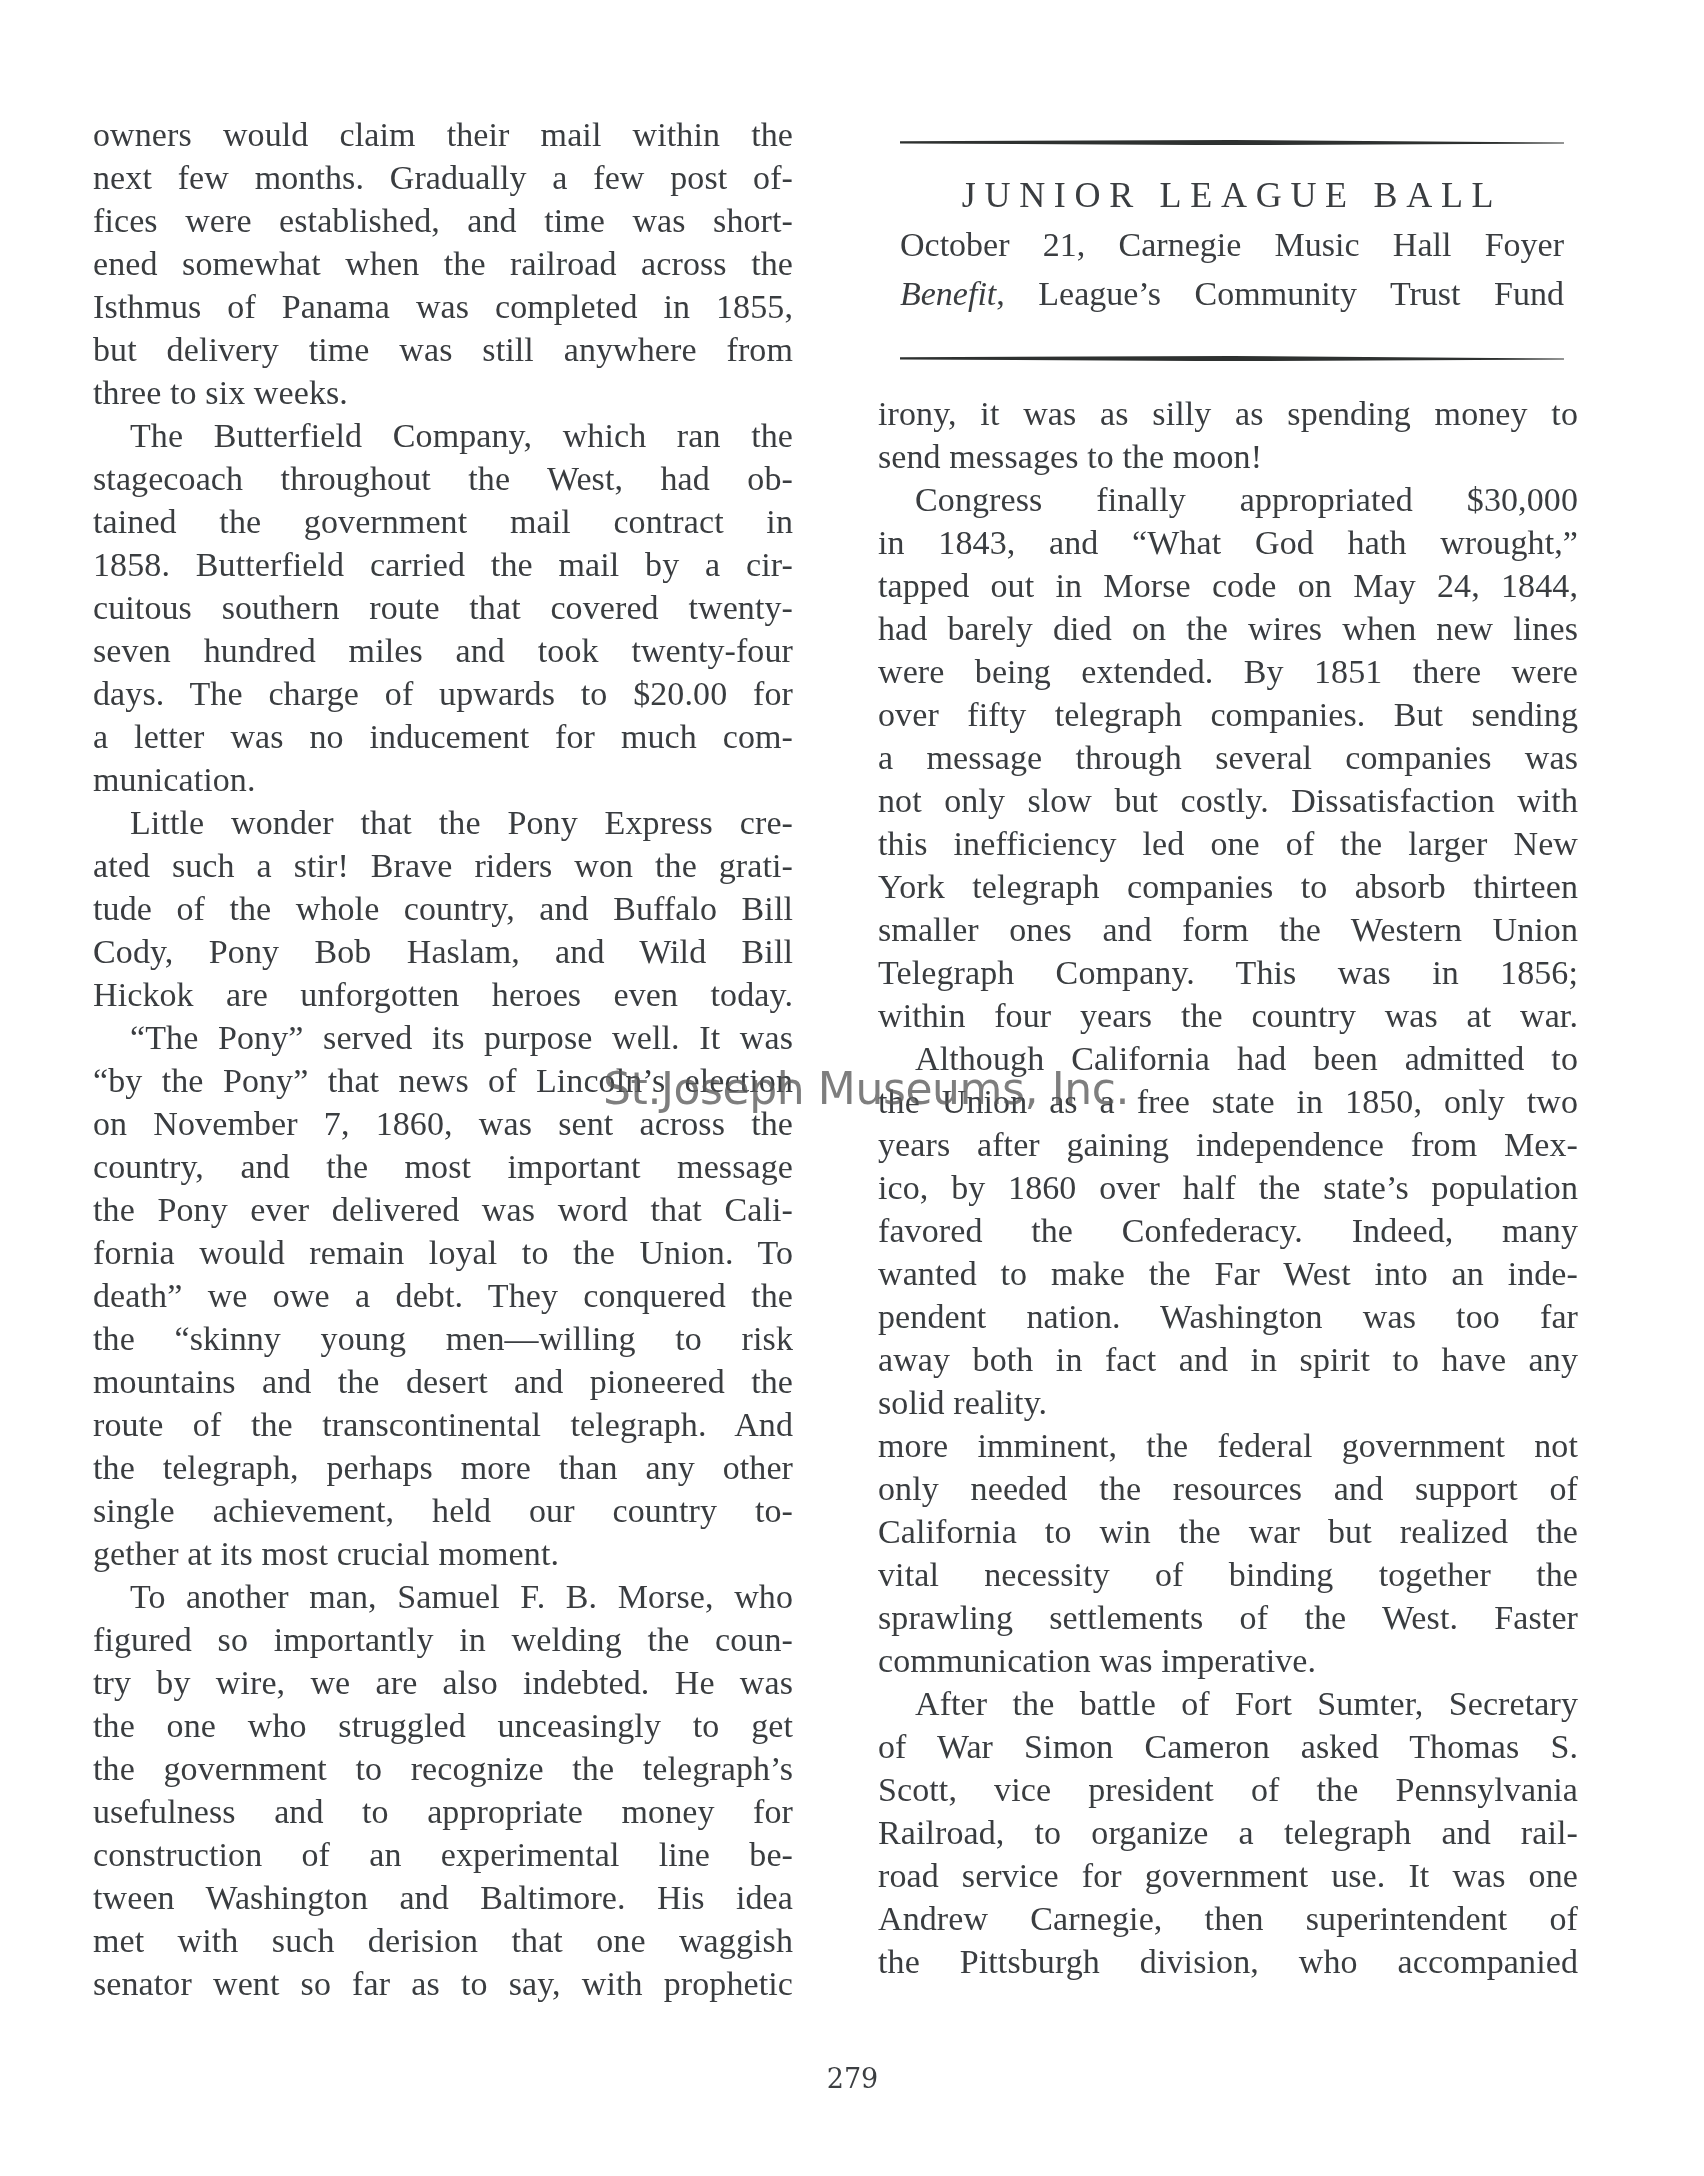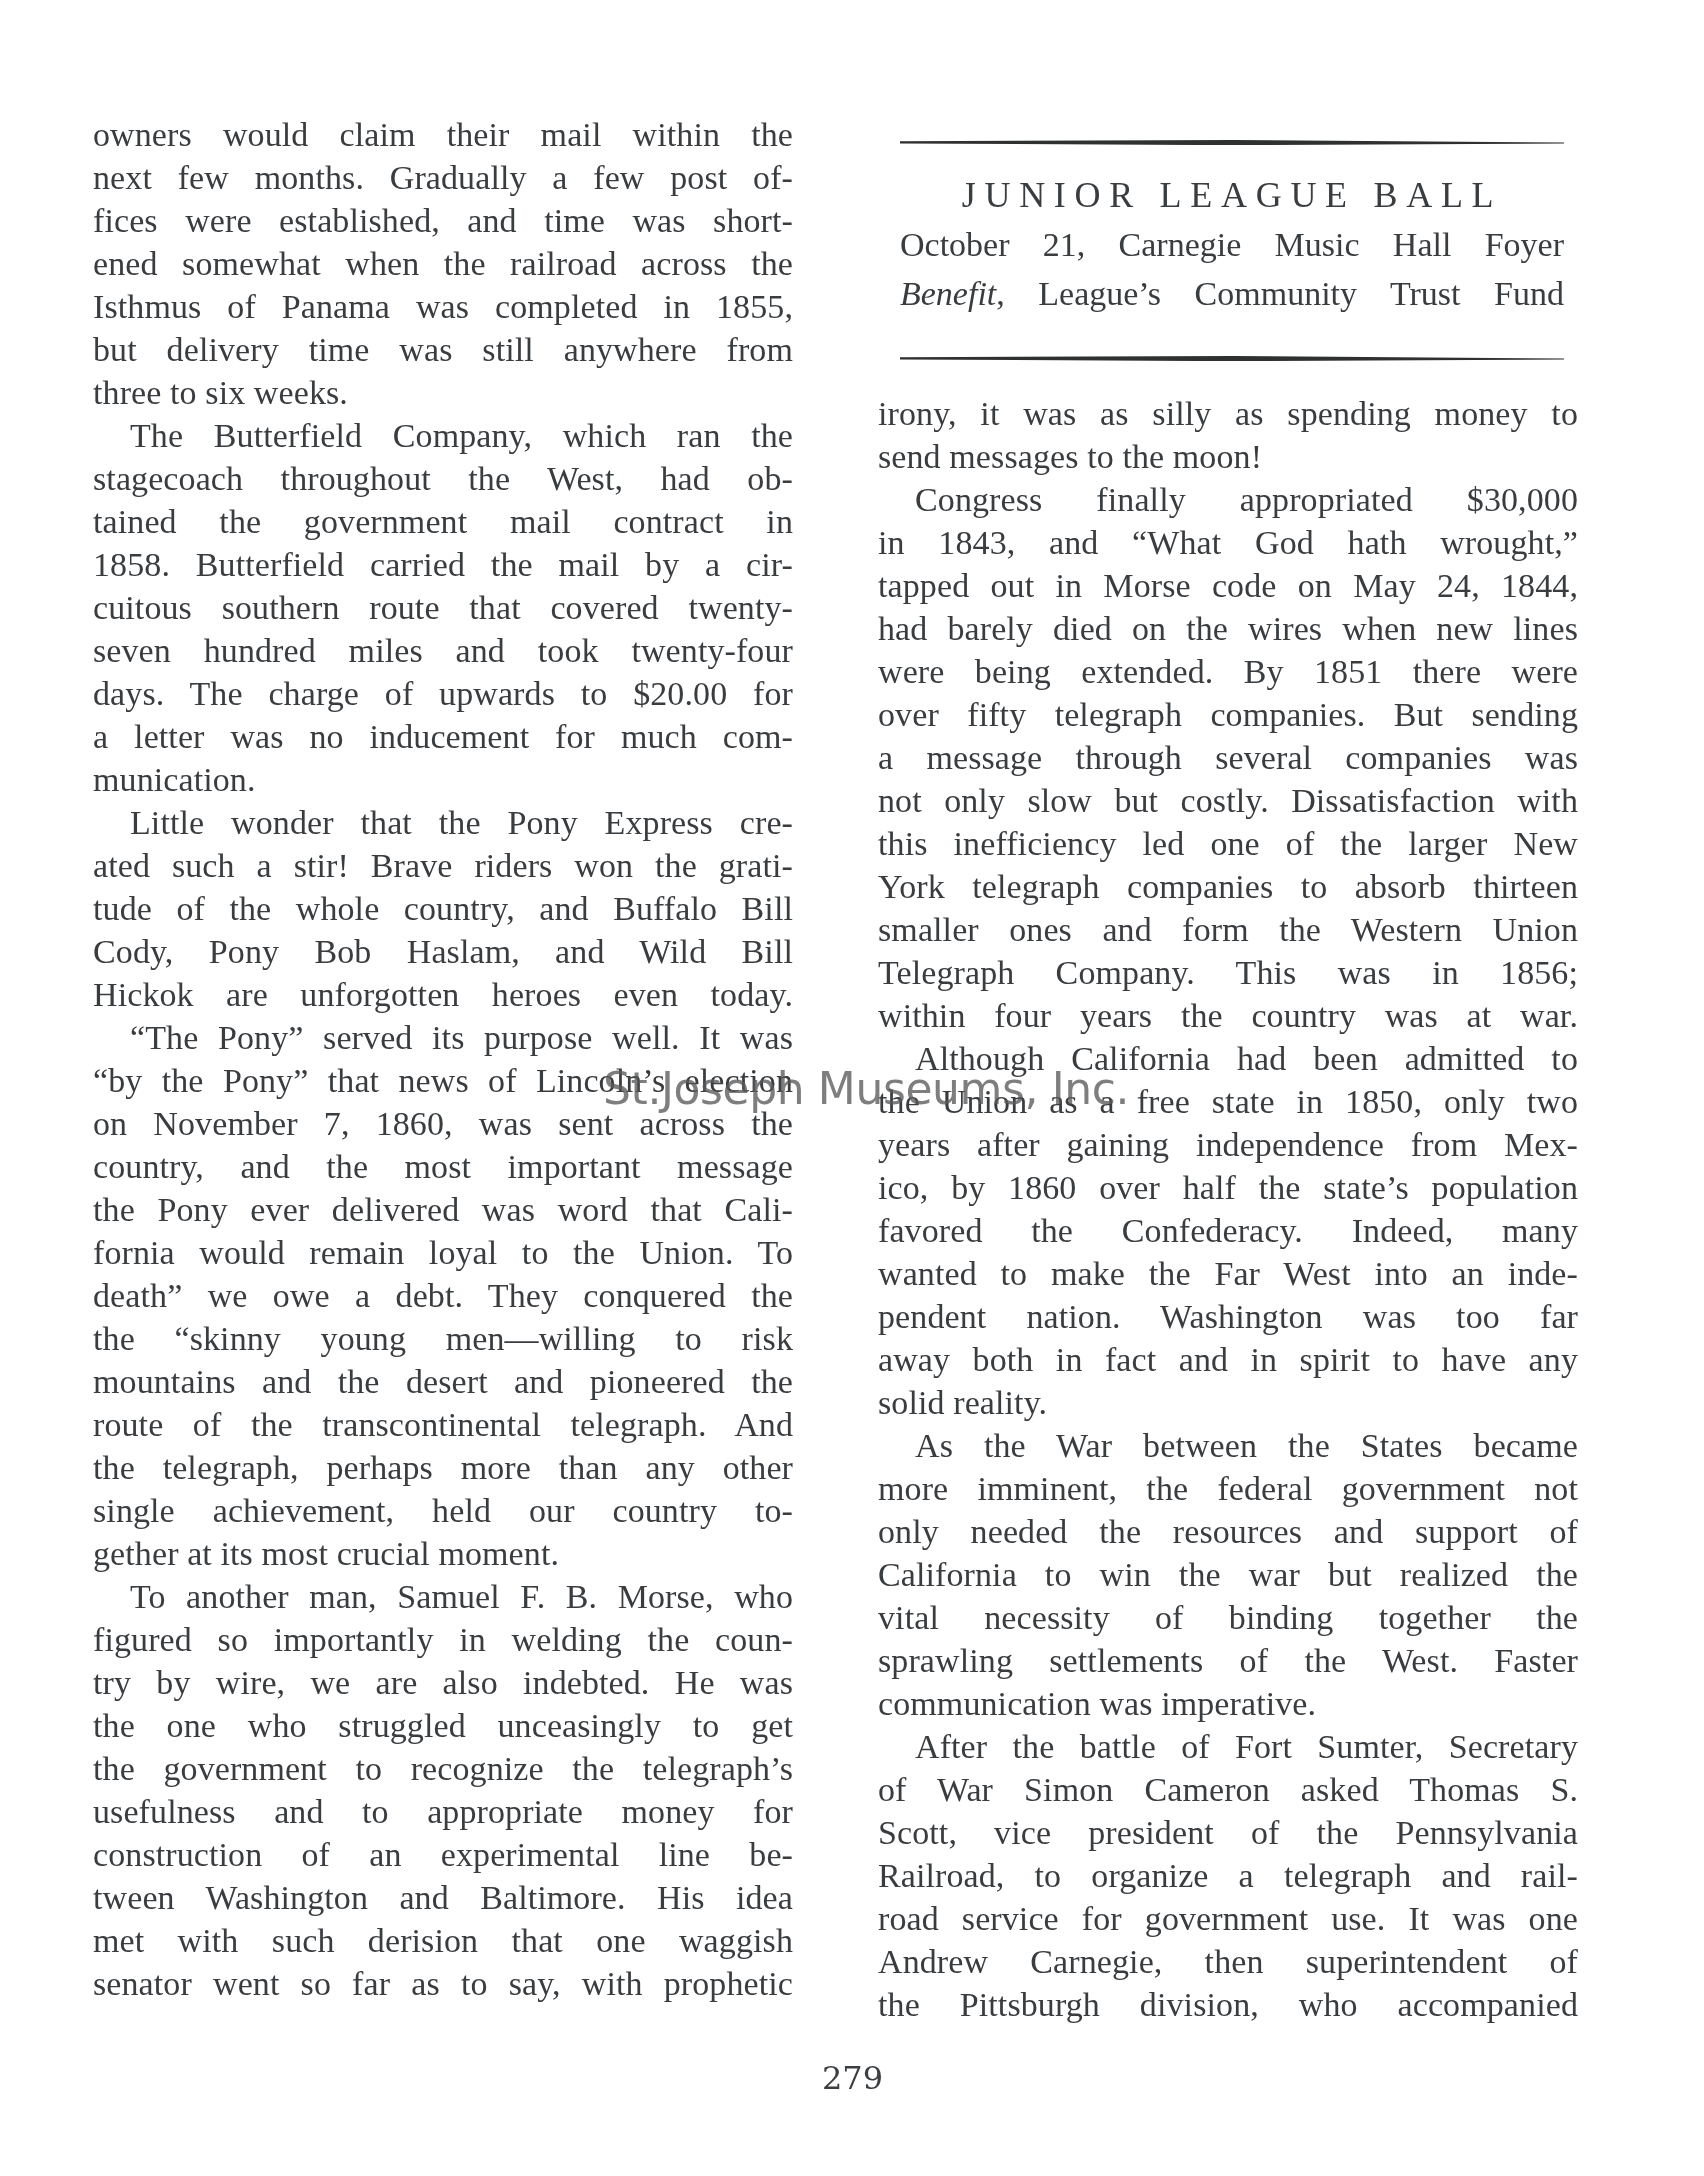--- a/index.html
+++ b/index.html
@@ -40,21 +40,21 @@
   .notice-line {
     position: absolute; left: 0; width: 664px;
     font-size: 34px; line-height: 44px; white-space: nowrap;
     text-align: justify; text-align-last: justify;
   }
   .notice-date { top: 92px; }
   .notice-benefit { top: 141px; }
   .notice-benefit em { font-style: italic; margin-top: 8px; }
   .page-number {
     position: absolute; left: 0; width: 1705px; top: 2061px;
-    text-align: center; font-size: 32px; line-height: 35px;
+    text-align: center; font-size: 27px; line-height: 35px;
     font-family: "DejaVu Serif", serif; color: #3c3f42;
   }
   .watermark {
     position: absolute; left: 603px; top: 1064px;
     font-family: "DejaVu Sans", "Liberation Sans", sans-serif;
     font-size: 44px; line-height: 49px; color: rgba(90, 90, 90, 0.78);
     white-space: nowrap; letter-spacing: -0.4px;
   }
 </style>
 </head>
@@ -141,21 +141,20 @@
     <span class="line">within four years the country was at war.</span>
     <span class="line indent">Although California had been admitted to</span>
     <span class="line">the Union as a free state in 1850, only two</span>
     <span class="line">years after gaining independence from Mex-</span>
     <span class="line">ico, by 1860 over half the state’s population</span>
     <span class="line">favored the Confederacy. Indeed, many</span>
     <span class="line">wanted to make the Far West into an inde-</span>
     <span class="line">pendent nation. Washington was too far</span>
     <span class="line">away both in fact and in spirit to have any</span>
     <span class="line last">solid reality.</span>
-    <span class="line indent">As the War between the States became</span>
     <span class="line">more imminent, the federal government not</span>
     <span class="line">only needed the resources and support of</span>
     <span class="line">California to win the war but realized the</span>
     <span class="line">vital necessity of binding together the</span>
     <span class="line">sprawling settlements of the West. Faster</span>
     <span class="line last">communication was imperative.</span>
     <span class="line indent">After the battle of Fort Sumter, Secretary</span>
     <span class="line">of War Simon Cameron asked Thomas S.</span>
     <span class="line">Scott, vice president of the Pennsylvania</span>
     <span class="line">Railroad, to organize a telegraph and rail-</span>

